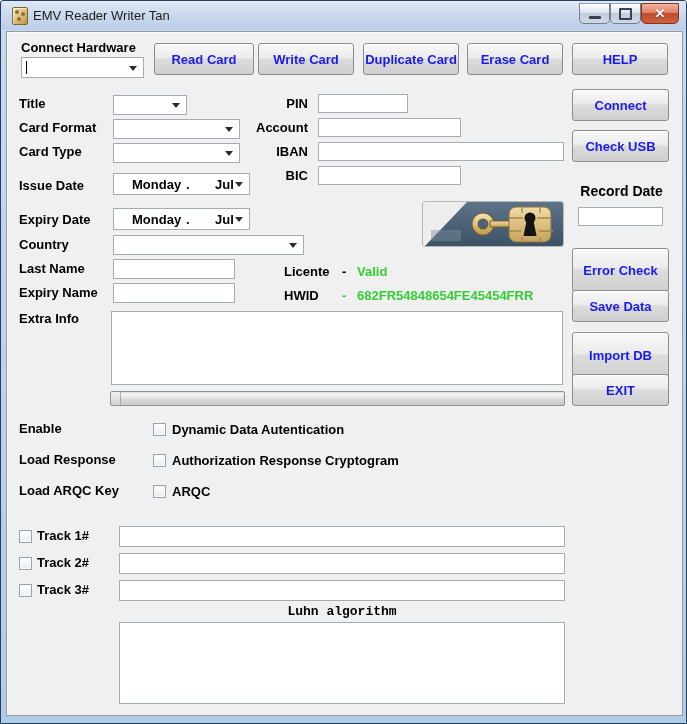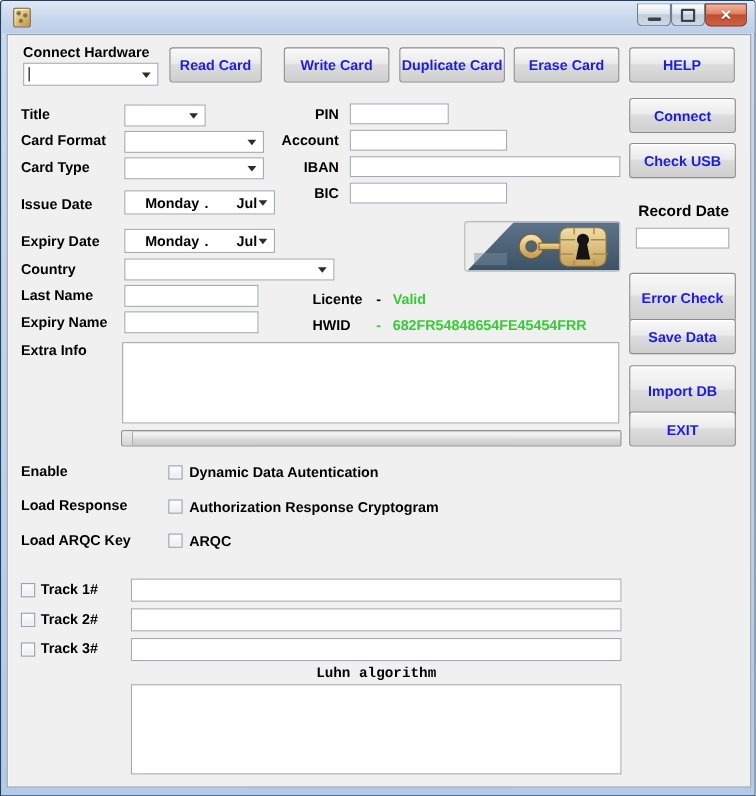--- a/index.html
+++ b/index.html
@@ -92,39 +92,40 @@
   .rt{text-align:right;}
   .ctr{text-align:center;}
 </style>
 </head>
 <body>
 
 <div class="window">
 
   <div class="titlebar">
     <div class="app-icon"></div>
+    <div class="win-title">EMV Reader Writer Tan</div>
     <div class="winbtn min">
         <div class="glyph-min"></div>
       </div>
     <div class="winbtn max">
         <div class="glyph-max"></div>
       </div>
     <div class="winbtn close">
         <span class="glyph-close">✕</span>
       </div>
   </div>
 
   <div class="client"></div>
 
   <div class="lbl" style="left:20px;top:39px;">Connect Hardware</div>
   <div class="combo" style="left:20px;top:56px;width:123px;height:21px;">
     <div class="caret"></div>
     <div class="arrow"></div>
   </div>
-  <div class="btn" style="left:153px;top:42px;width:84px;height:32px;">Read Card</div>
+  <div class="btn" style="left:153px;top:42px;width:100px;height:32px;">Read Card</div>
   <div class="btn" style="left:257px;top:42px;width:96px;height:32px;">Write Card</div>
   <div class="btn" style="left:362px;top:42px;width:96px;height:32px;">Duplicate Card</div>
   <div class="btn" style="left:466px;top:42px;width:96px;height:32px;">Erase Card</div>
   <div class="btn" style="left:571px;top:42px;width:96px;height:32px;">HELP</div>
 
   <div class="lbl" style="left:18px;top:95px;">Title</div>
   <div class="combo" style="left:112px;top:94px;width:74px;height:20px;">
       <div class="arrow"></div>
     </div>
 

